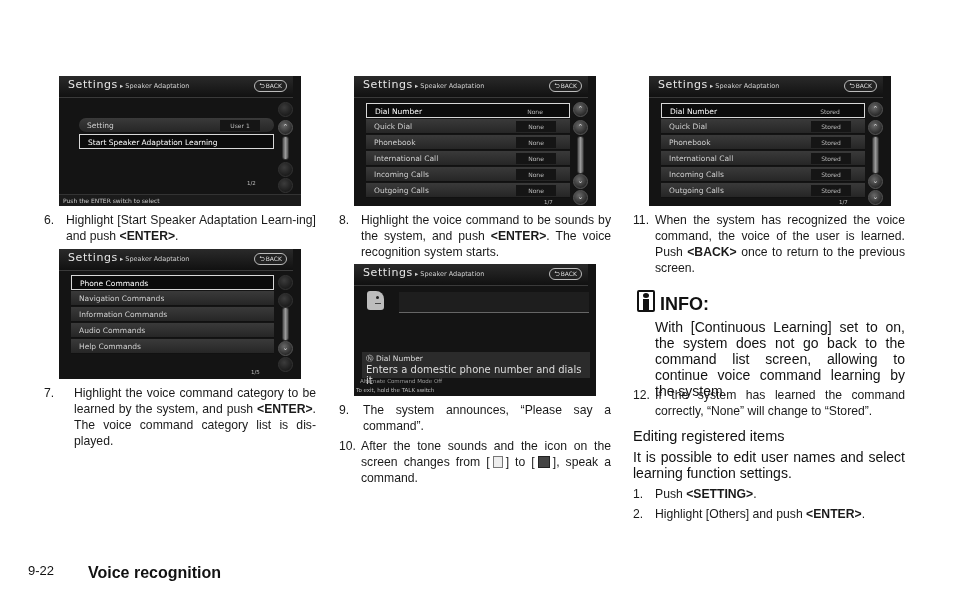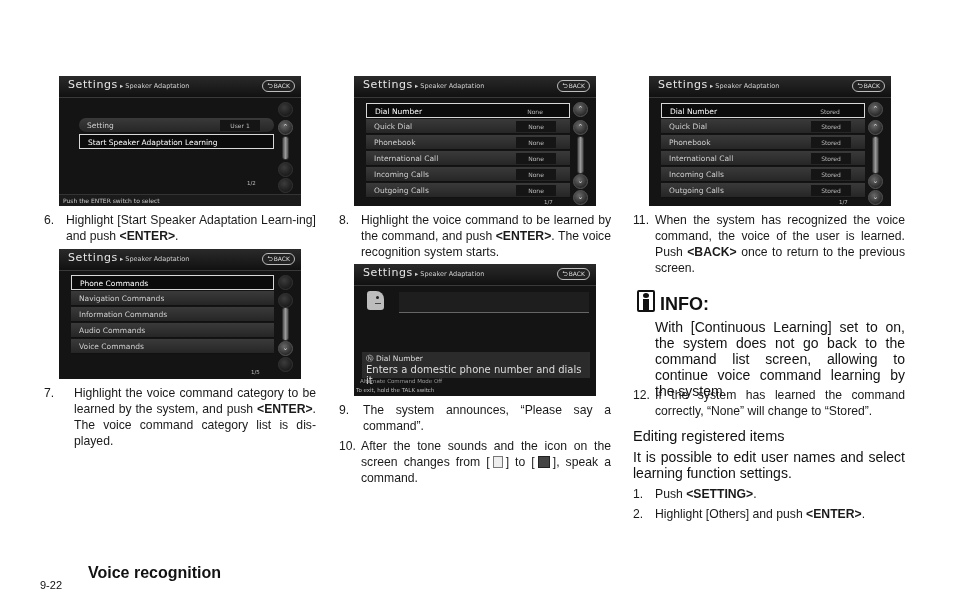--- a/index.html
+++ b/index.html
@@ -5,21 +5,21 @@
   * { box-sizing: border-box; margin: 0; padding: 0; }
   html, body { width: 954px; height: 608px; background: #ffffff; overflow: hidden; }
   body { position: relative; font-family: "Liberation Sans", sans-serif; color: #111; }
 
   
   .screen {
     position: absolute; background: #141414; overflow: hidden;
     font-family: "DejaVu Sans", sans-serif; color: #d8d8d8;
   }
   .scr-head {
-    position: absolute; left: 0; top: 0; right: 0; height: 22px;
+    position: absolute; left: 0; top: 0; right: 8px; height: 22px;
     background: linear-gradient(#2a2a2a, #111);
     border-bottom: 1px solid #3a3a3a;
   }
   .scr-title { position: absolute; left: 9px; top: 2px; font-size: 11px; color: #e6e6e6; letter-spacing: 0.6px; }
   .scr-sub { font-size: 6.5px; color: #cfcfcf; letter-spacing: 0; margin-left: 2px; }
   .scr-back {
     position: absolute; right: 6px; top: 4px; height: 12px; padding: 0 4px;
     border: 1px solid #bbb; border-radius: 7px; font-size: 6px; line-height: 10px; color: #ddd;
     background: #222;
   }
@@ -69,21 +69,21 @@
     position: absolute; width: 18px; height: 22px; border: 2px solid #111; border-radius: 2px;
   }
   .info-icon .dot { position: absolute; left: 4px; top: 1px; width: 6px; height: 5px; background: #111; border-radius: 50%; }
   .info-icon .bar { position: absolute; left: 4px; top: 7px; width: 6px; height: 11px; background: #111; }
   .info-label { position: absolute; font-size: 18px; font-weight: bold; }
   .inline-ico {
     display: inline-block; width: 10px; height: 12px; vertical-align: -2px; margin: 0 3px;
     border: 1px solid #777; background: #eee; position: relative;
   }
   .inline-ico.dark { background: #444; border-color: #222; width: 12px; }
-  .footer-num { position: absolute; left: 40px; top: 563px; font-size: 11px; margin-top: 16px; }
+  .footer-num { position: absolute; left: 28px; top: 563px; font-size: 13px; }
   .footer-title { position: absolute; left: 88px; top: 564px; font-size: 16px; font-weight: bold; }
 </style>
 </head>
 <body>
 
 <div class="screen" style="left:59px;top:76px;width:242px;height:130px;">
   <div class="scr-head">
     <span class="scr-title"><span>Settings</span><span class="scr-sub">▸ Speaker Adaptation</span></span>
     <span class="scr-back"><span class="arr">⮌</span><span>BACK</span></span>
   </div>
@@ -106,21 +106,21 @@
 
 <div class="screen" style="left:59px;top:249px;width:242px;height:130px;">
   <div class="scr-head">
     <span class="scr-title"><span>Settings</span><span class="scr-sub">▸ Speaker Adaptation</span></span>
     <span class="scr-back"><span class="arr">⮌</span><span>BACK</span></span>
   </div>
   <div class="row" style="left:12px;top:42px;width:203px;"><span>Navigation Commands</span></div>
   <div class="row sel" style="left:12px;top:26px;width:203px;"><span>Phone Commands</span></div>
   <div class="row" style="left:12px;top:58px;width:203px;"><span>Information Commands</span></div>
   <div class="row" style="left:12px;top:74px;width:203px;"><span>Audio Commands</span></div>
-  <div class="row" style="left:12px;top:90px;width:203px;"><span>Voice Commands</span></div>
+  <div class="row" style="left:12px;top:90px;width:203px;"><span>Help Commands</span></div>
   <div class="rail" style="top:26px;height:95px;">
     <div class="rbtn dim" style="top:0;"></div>
     <div class="rbtn dim" style="top:18px;"></div>
     <div class="rbar" style="top:32px;height:34px;"></div>
     <div class="rbtn" style="top:66px;">⌄</div>
     <div class="rbtn dim" style="top:82px;"></div>
   </div>
   <span class="pg" style="left:192px;top:120px;">1/5</span>
 </div>
 
@@ -189,21 +189,21 @@
   <span class="txt" style="margin-left:22px;"><span>Highlight [Start Speaker Adaptation Learn-ing] and push </span><b>&lt;ENTER&gt;</b><span>.</span></span>
 </div>
 
 <div class="step" style="left:44px;top:385px;width:272px;">
   <span class="num">7.</span>
   <span class="txt" style="margin-left:30px;"><span>Highlight the voice command category to be learned by the system, and push </span><b>&lt;ENTER&gt;</b><span>. The voice command category list is dis-played.</span></span>
 </div>
 
 <div class="step" style="left:339px;top:212px;width:272px;">
   <span class="num">8.</span>
-  <span class="txt" style="margin-left:22px;"><span>Highlight the voice command to be learned by the command, and push </span><b>&lt;ENTER&gt;</b><span>. The voice recognition system starts.</span></span>
+  <span class="txt" style="margin-left:22px;"><span>Highlight the voice command to be sounds by the system, and push </span><b>&lt;ENTER&gt;</b><span>. The voice recognition system starts.</span></span>
 </div>
 
 <div class="step" style="left:339px;top:402px;width:272px;">
   <span class="num">9.</span>
   <span class="txt" style="margin-left:24px;">The system announces, “Please say a command”.</span>
 </div>
 
 <div class="step" style="left:339px;top:438px;width:272px;">
   <span class="num">10.</span>
   <span class="txt" style="margin-left:22px;"><span>After the tone sounds and the icon on the screen changes from [</span><span class="inline-ico"></span><span>] to [</span><span class="inline-ico dark"></span><span>], speak a command.</span></span>

